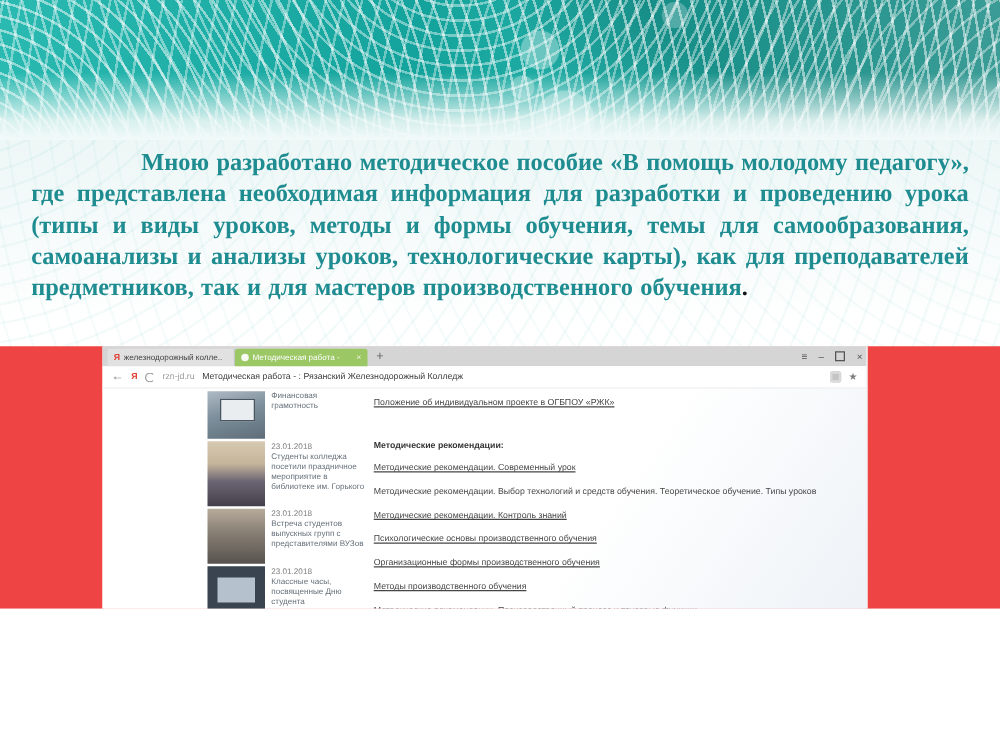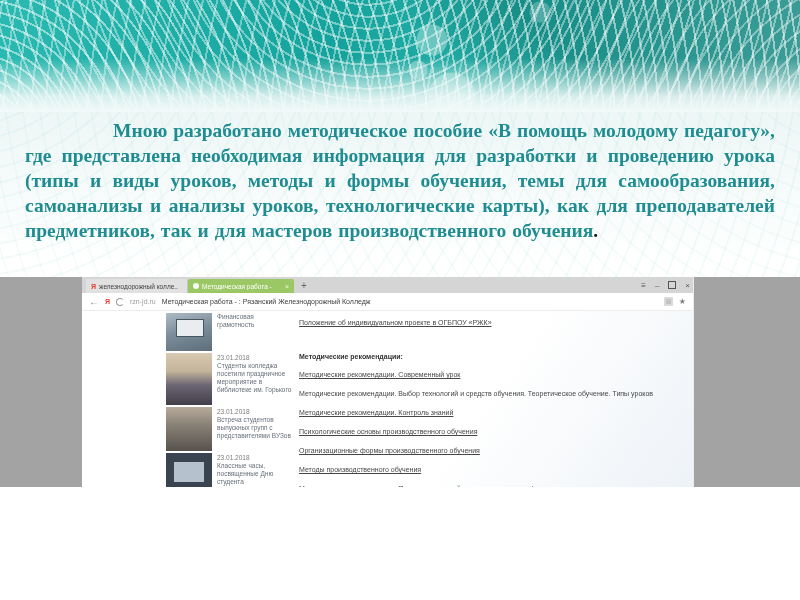--- a/index.html
+++ b/index.html
@@ -1,16 +1,16 @@
 <!DOCTYPE html>
 <html><head>
 <meta charset="utf-8">
 <style>
   html,body{margin:0;padding:0;background:#fff;}
-  .slide{position:relative;width:800px;height:487px;overflow:hidden;background:#a3a3a3;font-family:"Liberation Sans",sans-serif;}
+  .slide{position:relative;width:800px;height:487px;overflow:hidden;background:#ef4444;font-family:"Liberation Sans",sans-serif;}
 
   
   .banner{
     position:absolute;left:0;top:0;width:800px;height:112px;
     background:
       linear-gradient(rgba(255,255,255,0) 52%, rgba(246,251,250,.85) 86%, #f2faf9 100%),
       radial-gradient(circle at 432px 40px, rgba(255,255,255,.34) 0 15px, rgba(255,255,255,0) 16px),
       radial-gradient(circle at 452px 96px, rgba(255,255,255,.30) 0 23px, rgba(255,255,255,0) 24px),
       radial-gradient(circle at 418px 70px, rgba(255,255,255,.30) 0 9px, rgba(255,255,255,0) 10px),
       radial-gradient(circle at 540px 12px, rgba(255,255,255,.25) 0 10px, rgba(255,255,255,0) 11px),

